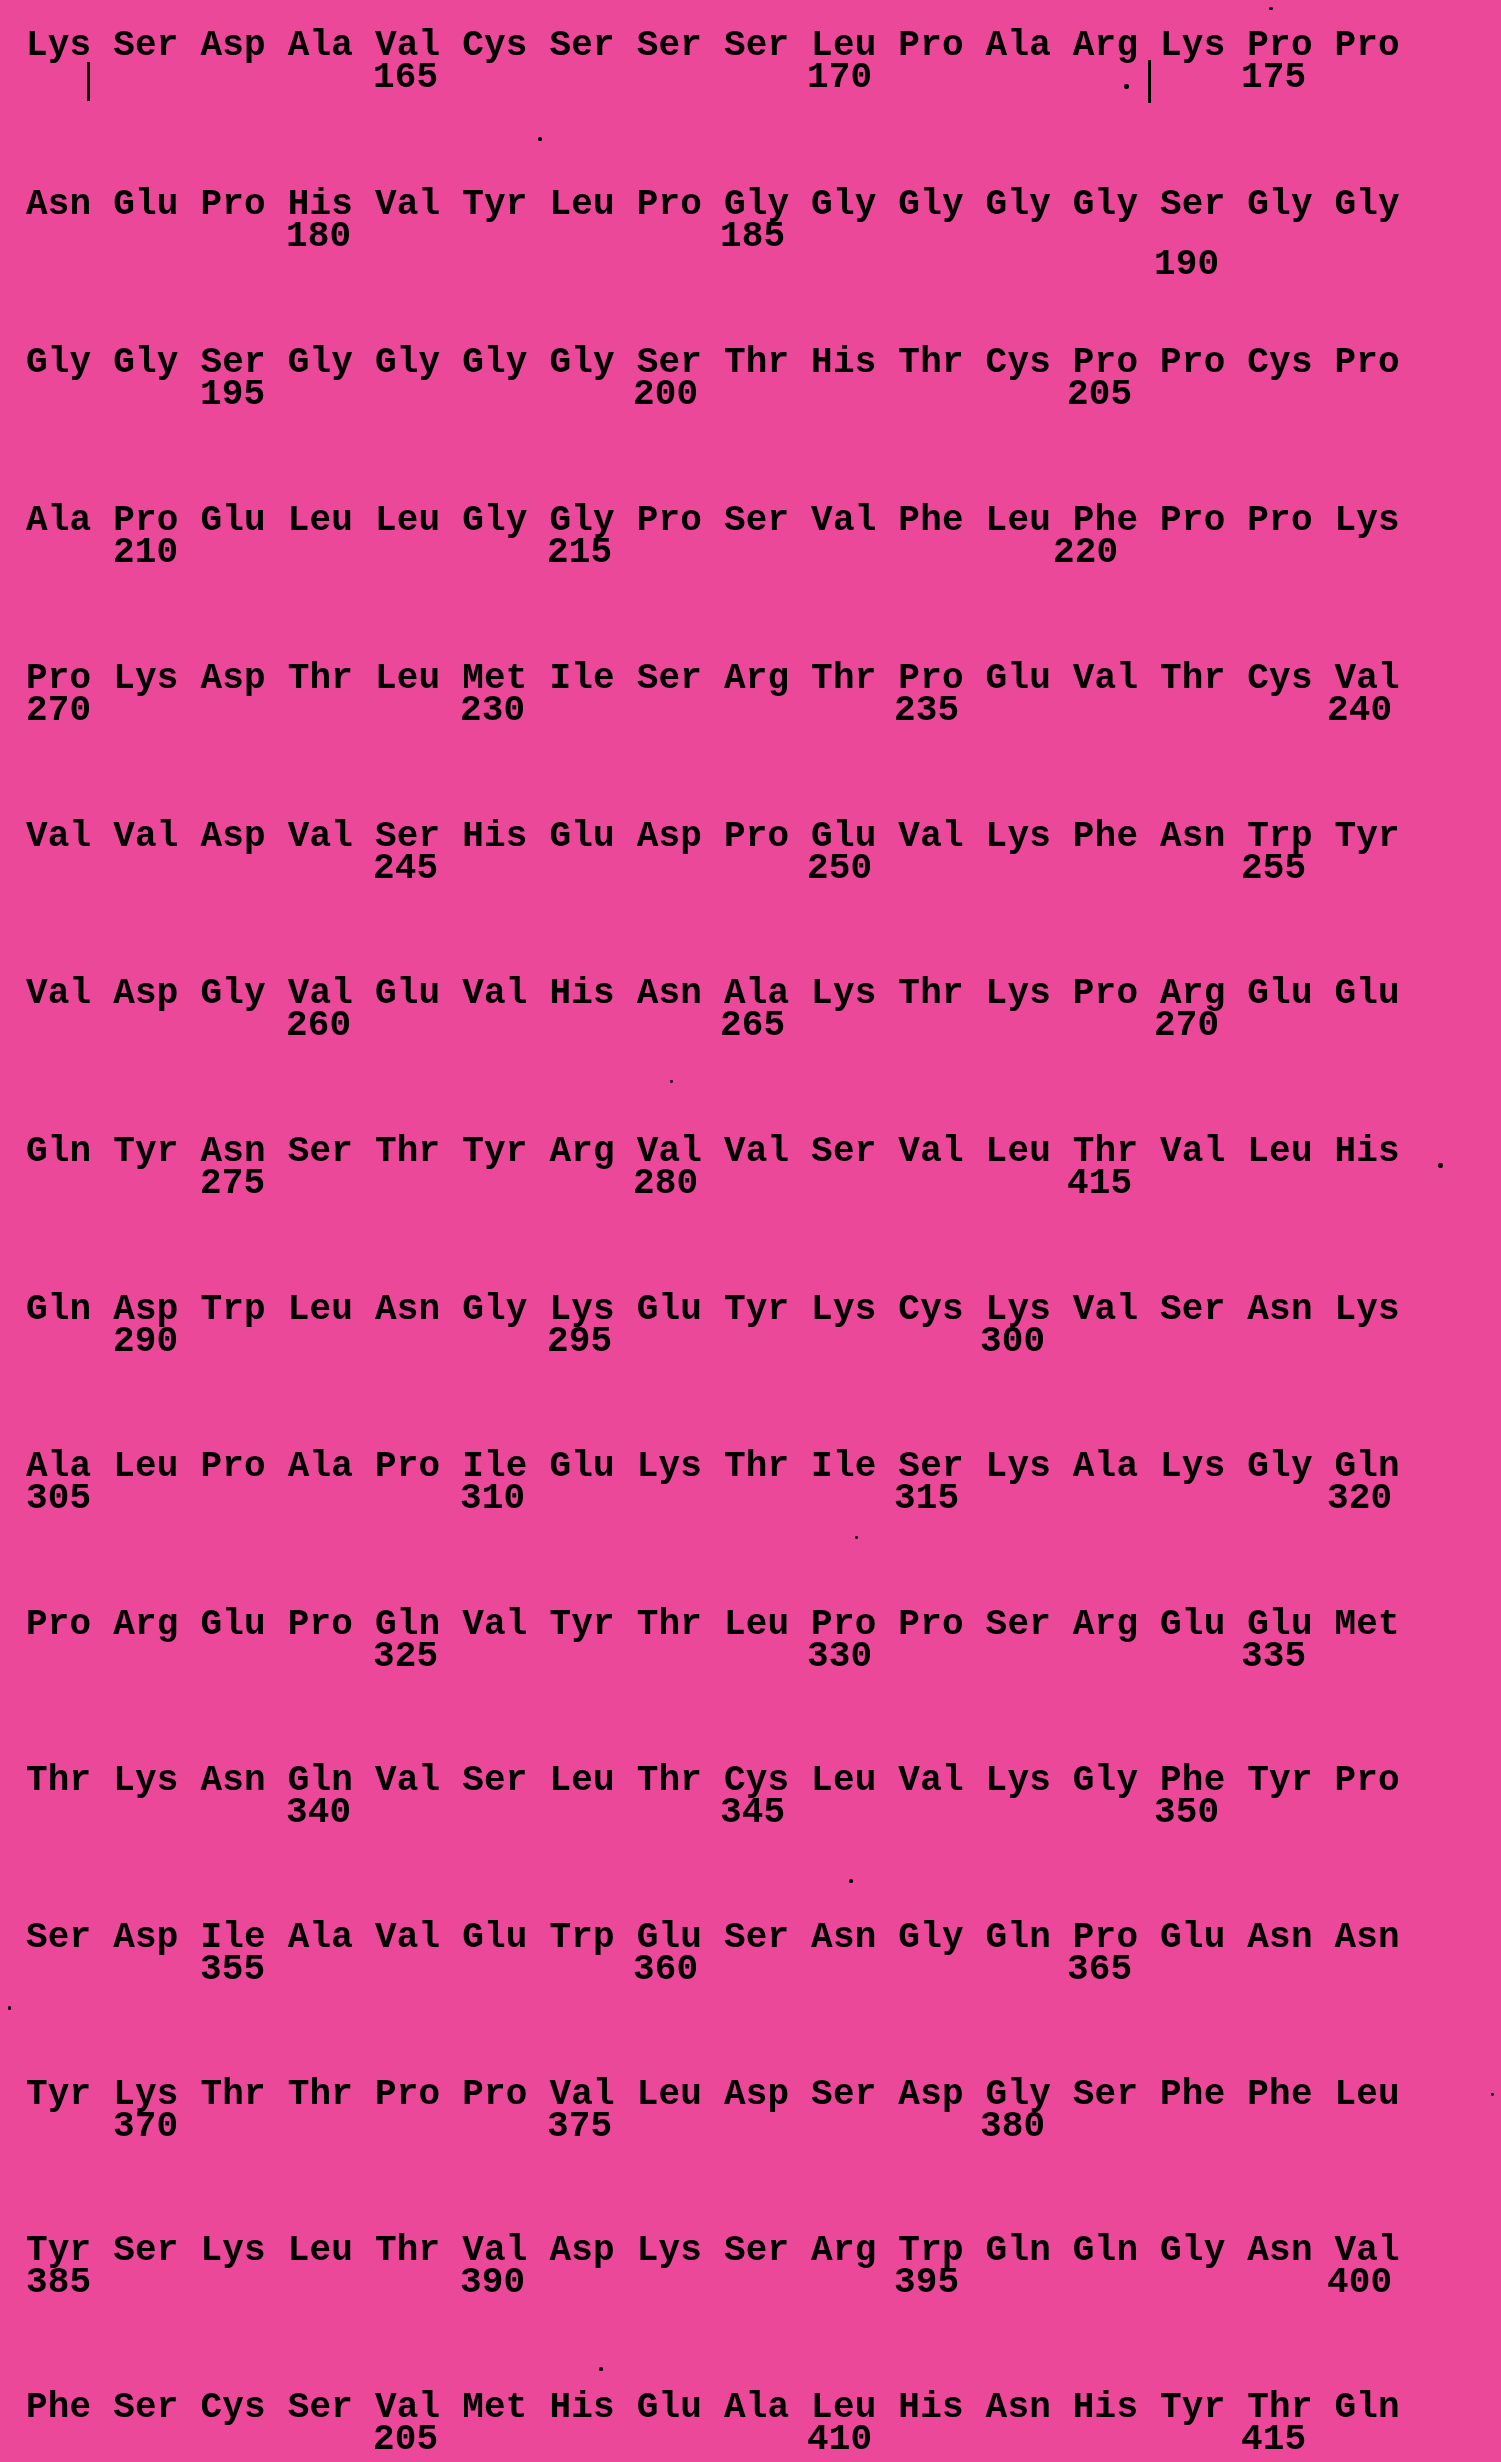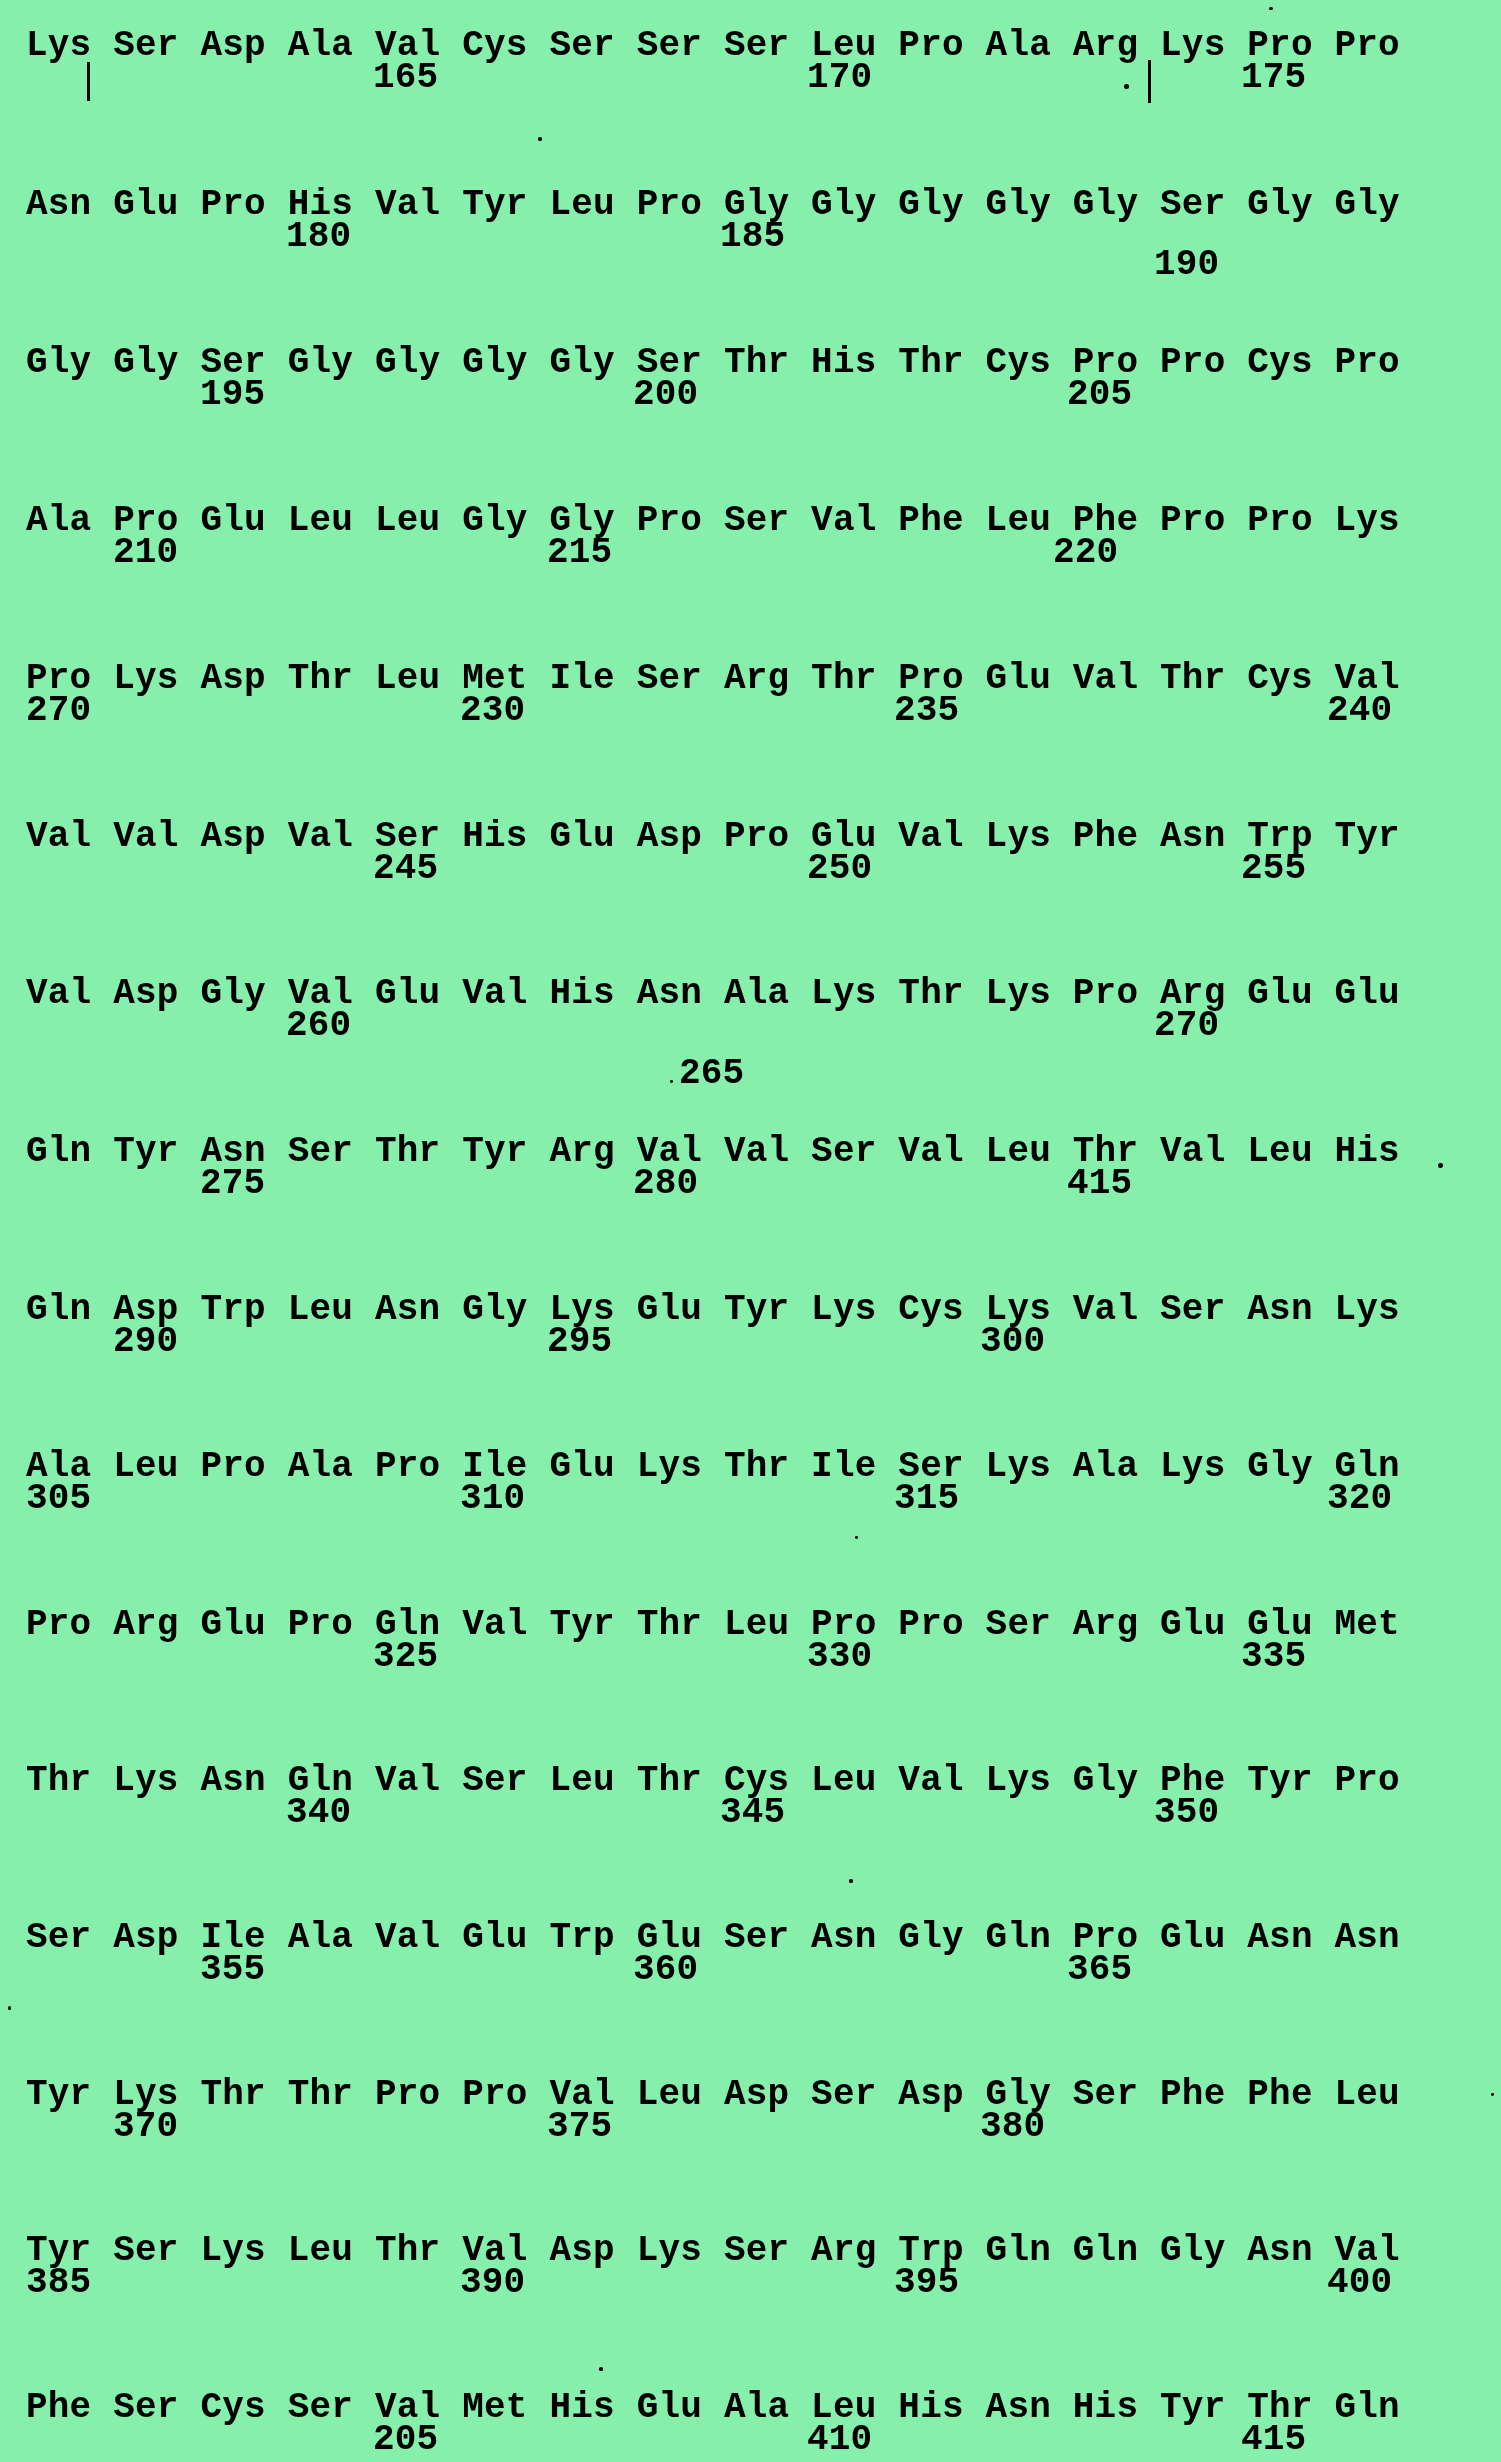--- a/index.html
+++ b/index.html
@@ -1,20 +1,20 @@
 <!DOCTYPE html>
 <html style="font-size:15px"><head>
 <meta charset="utf-8">
 <style>
   html,body{margin:0;padding:0;background:#ffffff;}
   .page{
     position:relative;
     width:1501px;
     height:2462px;
-    background:#86efac;
+    background:#ec4899;
     overflow:hidden;
     font-family:"Liberation Mono","DejaVu Sans Mono",monospace;
     font-weight:700;
     color:#000000;
   }
   .seq-rows{position:absolute;inset:0;}
   .seq-row{
     position:absolute;
     left:26px;
     width:1440px;
@@ -88,21 +88,21 @@
         <div class="number-line" style="top: 0px;">
           <span class="pos-label" style="left: 347px;">245</span>
           <span class="pos-label" style="left: 781px;">250</span>
           <span class="pos-label" style="left: 1215px;">255</span>
         </div>
       </div>
       <div class="seq-row" style="top: 976px;">
         <div class="residue-line"><span>Val</span> <span>Asp</span> <span>Gly</span> <span>Val</span> <span>Glu</span> <span>Val</span> <span>His</span> <span>Asn</span> <span>Ala</span> <span>Lys</span> <span>Thr</span> <span>Lys</span> <span>Pro</span> <span>Arg</span> <span>Glu</span> <span>Glu</span></div>
         <div class="number-line" style="top: 0px;">
           <span class="pos-label" style="left: 260px;">260</span>
-          <span class="pos-label" style="left: 653px; margin-top: 48px;">265</span>
+          <span class="pos-label" style="left: 694px;">265</span>
           <span class="pos-label" style="left: 1128px;">270</span>
         </div>
       </div>
       <div class="seq-row" style="top: 1134px;">
         <div class="residue-line"><span>Gln</span> <span>Tyr</span> <span>Asn</span> <span>Ser</span> <span>Thr</span> <span>Tyr</span> <span>Arg</span> <span>Val</span> <span>Val</span> <span>Ser</span> <span>Val</span> <span>Leu</span> <span>Thr</span> <span>Val</span> <span>Leu</span> <span>His</span></div>
         <div class="number-line" style="top: 0px;">
           <span class="pos-label" style="left: 174px;">275</span>
           <span class="pos-label" style="left: 607px;">280</span>
           <span class="pos-label" style="left: 1041px;">415</span>
         </div>

